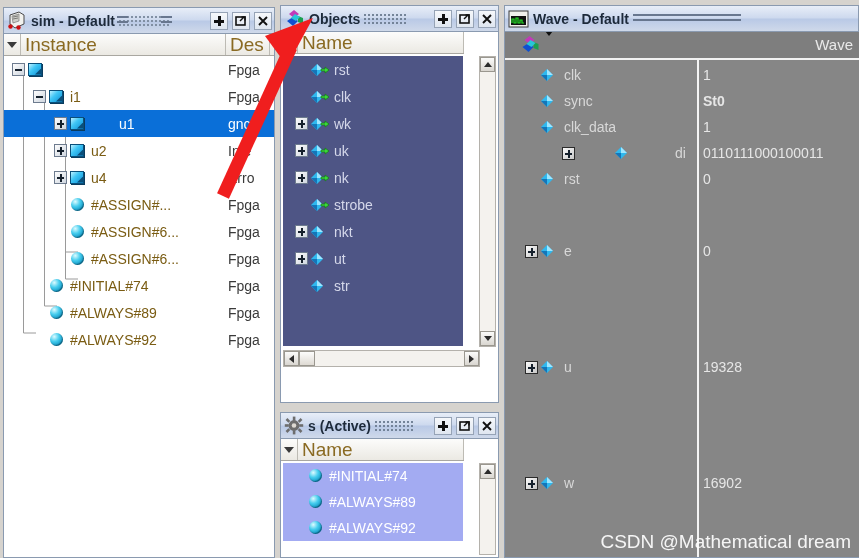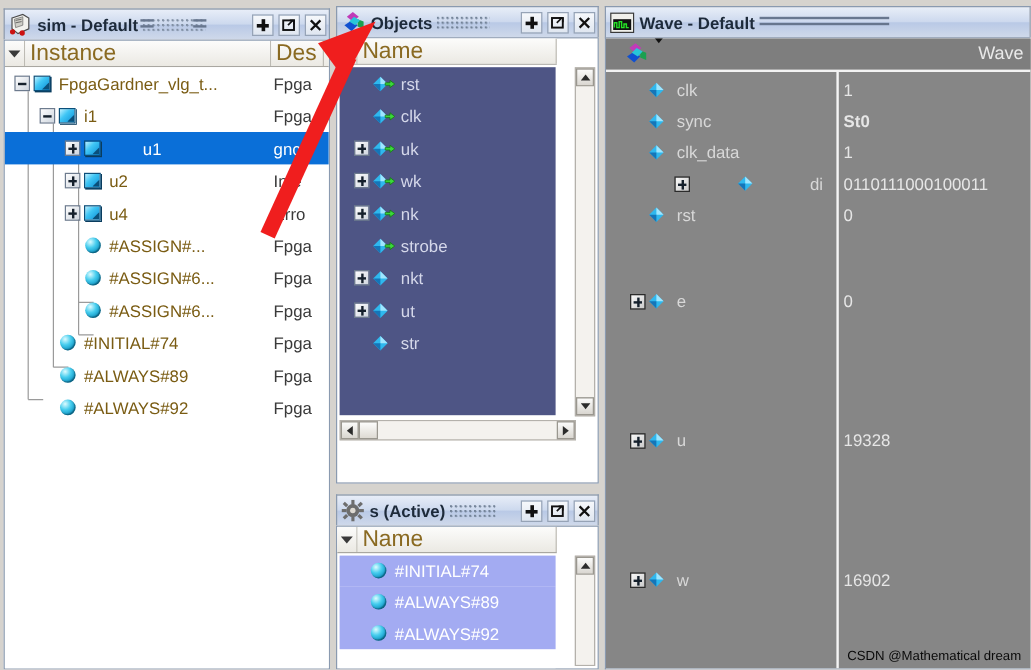--- a/index.html
+++ b/index.html
@@ -160,21 +160,21 @@
     border:1px solid #9a978f; cursor:pointer;
   }
   .sb-track{ position:absolute; background:#f4f2ee; }
   .ar{width:0;height:0;}
   .ar-u{border-left:4px solid transparent;border-right:4px solid transparent;border-bottom:5px solid #2b2b2b;}
   .ar-d{border-left:4px solid transparent;border-right:4px solid transparent;border-top:5px solid #2b2b2b;}
   .ar-l{border-top:4px solid transparent;border-bottom:4px solid transparent;border-right:5px solid #2b2b2b;}
   .ar-r{border-top:4px solid transparent;border-bottom:4px solid transparent;border-left:5px solid #2b2b2b;}
 
   .watermark{
-    position:absolute; right:8px; bottom:4px; color:#000000; font-size:11px;
+    position:absolute; right:8px; bottom:4px; color:#ffffff; font-size:19px;
     font-family:"Liberation Sans", sans-serif; opacity:.92;
   }
   .arrow-anno{ position:absolute; left:0; top:0; pointer-events:none; }
 </style>
 </head>
 <body>
 
 <div class="app">
 
   <div class="panel" style="left:3px; top:7px; width:272px; height:551px;">
@@ -240,21 +240,20 @@
           </g>
         </svg>
 
         <div id="sim-rows">
             <div class="row">
               <span class="ind" style="width: 8px;"></span>
               <span class="expander"></span>
               <span class="ico-mod">
                 <i></i>
               </span>
-              <span class="lbl">FpgaGardner_vlg_t...</span>
               <span class="desc" style="left: 224px;">Fpga</span>
             </div>
             <div class="row">
               <span class="ind" style="width: 29px;"></span>
               <span class="expander"></span>
               <span class="ico-mod">
                 <i></i>
               </span>
               <span class="lbl">i1</span>
               <span class="desc" style="left: 224px;">Fpga</span>
@@ -413,32 +412,32 @@
             </div>
             <div class="obj-row">
               <span style="width: 12px; flex: 0 0 12px;"></span>
               <span class="expander plus"></span>
               <span class="ico-sig"><svg width="19" height="16" viewBox="0 0 19 16">
                   <path d="M7 2 L13 8 L7 14 L1 8 Z" fill="#2fb8ee"></path>
                   <path d="M7 2 L13 8 L7 8 Z" fill="#9fe6ff"></path>
                   <path d="M1 8 L7 8 L7 14 Z" fill="#1575b8"></path>
                   <path d="M11 7 h4 v-2 l4 3 l-4 3 v-2 h-4 z" fill="#3ad83a" stroke="#157a15" stroke-width=".7"></path>
                 </svg></span>
+              <span class="lbl">wk</span>
+            </div>
+            <div class="obj-row">
+              <span style="width: 12px; flex: 0 0 12px;"></span>
+              <span class="expander plus"></span>
+              <span class="ico-sig"><svg width="19" height="16" viewBox="0 0 19 16">
+                  <path d="M7 2 L13 8 L7 14 L1 8 Z" fill="#2fb8ee"></path>
+                  <path d="M7 2 L13 8 L7 8 Z" fill="#9fe6ff"></path>
+                  <path d="M1 8 L7 8 L7 14 Z" fill="#1575b8"></path>
+                  <path d="M11 7 h4 v-2 l4 3 l-4 3 v-2 h-4 z" fill="#3ad83a" stroke="#157a15" stroke-width=".7"></path>
+                </svg></span>
               <span class="lbl">uk</span>
-            </div>
-            <div class="obj-row">
-              <span style="width: 12px; flex: 0 0 12px;"></span>
-              <span class="expander plus"></span>
-              <span class="ico-sig"><svg width="19" height="16" viewBox="0 0 19 16">
-                  <path d="M7 2 L13 8 L7 14 L1 8 Z" fill="#2fb8ee"></path>
-                  <path d="M7 2 L13 8 L7 8 Z" fill="#9fe6ff"></path>
-                  <path d="M1 8 L7 8 L7 14 Z" fill="#1575b8"></path>
-                  <path d="M11 7 h4 v-2 l4 3 l-4 3 v-2 h-4 z" fill="#3ad83a" stroke="#157a15" stroke-width=".7"></path>
-                </svg></span>
-              <span class="lbl">wk</span>
             </div>
             <div class="obj-row">
               <span style="width: 12px; flex: 0 0 12px;"></span>
               <span class="expander plus"></span>
               <span class="ico-sig"><svg width="19" height="16" viewBox="0 0 19 16">
                   <path d="M7 2 L13 8 L7 14 L1 8 Z" fill="#2fb8ee"></path>
                   <path d="M7 2 L13 8 L7 8 Z" fill="#9fe6ff"></path>
                   <path d="M1 8 L7 8 L7 14 Z" fill="#1575b8"></path>
                   <path d="M11 7 h4 v-2 l4 3 l-4 3 v-2 h-4 z" fill="#3ad83a" stroke="#157a15" stroke-width=".7"></path>
                 </svg></span>

